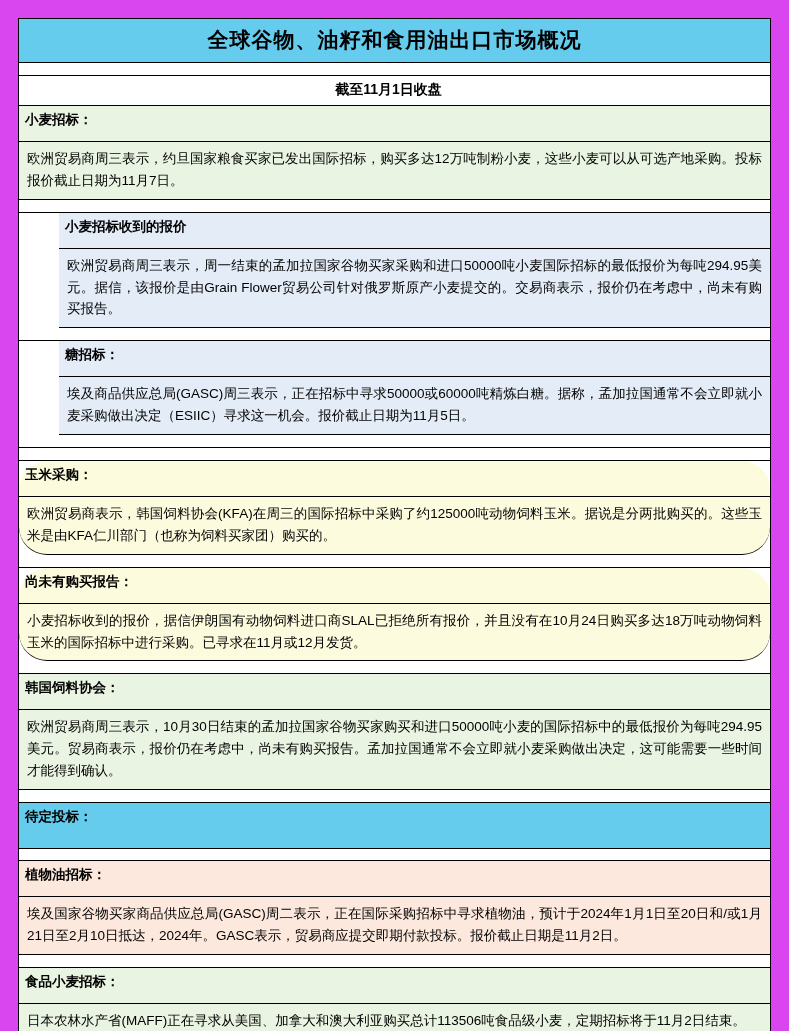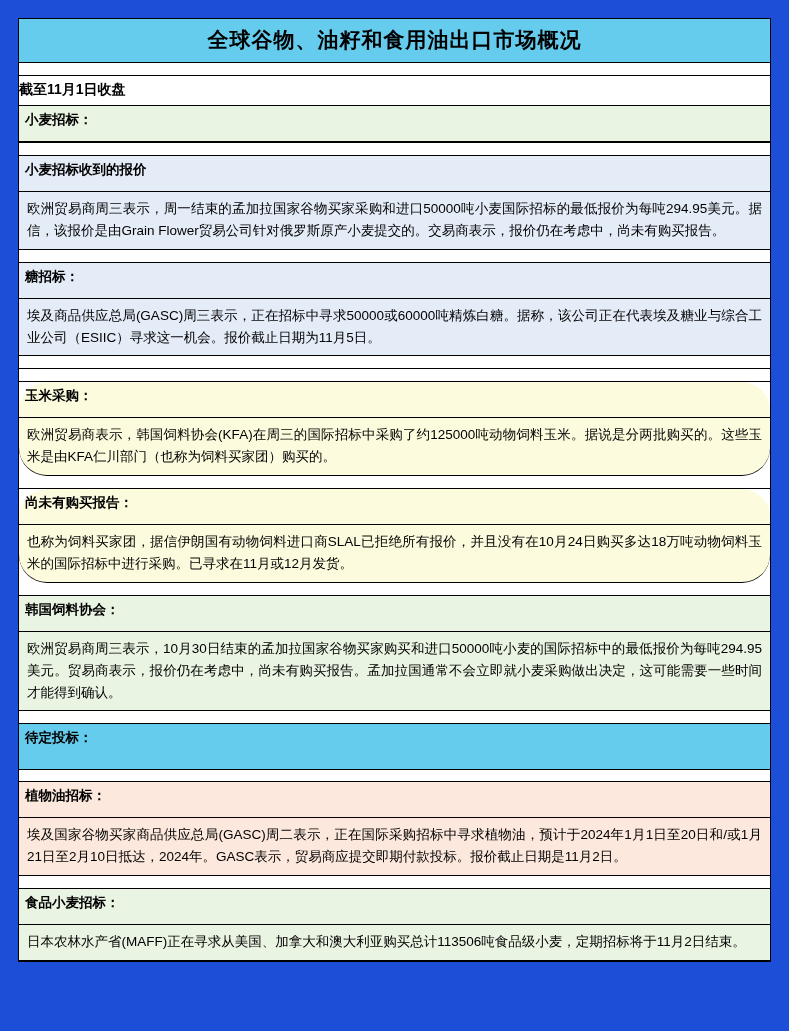--- a/index.html
+++ b/index.html
@@ -11,21 +11,21 @@
     width: 789px;
     height: 1031px;
     font-family: "Liberation Sans", sans-serif;
     color: #000;
   }
   .page {
     box-sizing: border-box;
     width: 789px;
     height: 1031px;
     padding: 18px 18px 18px 18px;
-    background: #1d4ed8;
+    background: #d946ef;
   }
   .sheet {
     box-sizing: border-box;
     width: 753px;
     border: 1px solid #000;
     background: #ffffff;
   }
   .row {
     box-sizing: border-box;
     border-bottom: 1px solid #000;
@@ -40,21 +40,21 @@
     font-weight: bold;
     letter-spacing: 1px;
     padding: 7px 0 8px 0;
     border-bottom: 1px solid #000;
   }
   .spacer-row {
     height: 13px;
     background: #ffffff;
   }
   .asof-row {
-    text-align: left;
+    text-align: center;
     font-size: 14px;
     font-weight: bold;
     padding: 5px 12px 6px 0;
     background: #ffffff;
   }
   .block {
     border-bottom: 1px solid #000;
   }
   .block-head {
     font-size: 13.5px;
@@ -62,21 +62,21 @@
     padding: 5px 6px 12px 6px;
     border-bottom: 1px solid #000;
   }
   .block-body {
     font-size: 13.5px;
     line-height: 1.62;
     padding: 6px 8px 7px 8px;
     text-align: justify;
   }
   .c-green  { background: #eaf4e2; }
-  .c-blue   { background: #e4ecf7; }
+  .c-blue   { background: #e4ecf7; margin-left: 40px; }
   .c-pink   { background: #fbe4ea; }
   .c-yellow { background: #fdfbdd; border-radius: 28px; }
   .c-orange { background: #fce8dc; }
   .pending-row {
     background: #66ccee;
     font-size: 13.5px;
     font-weight: bold;
     padding: 5px 6px 22px 6px;
     border-bottom: 1px solid #000;
   }
@@ -93,51 +93,52 @@
   <div class="sheet">
 
     <div class="title-row">全球谷物、油籽和食用油出口市场概况</div>
 
     <div class="row spacer-row"></div>
 
     <div class="row asof-row">截至11月1日收盘</div>
 
     <div class="block c-green">
       <div class="block-head">小麦招标：</div>
+      <div class="block-body">欧洲贸易商周三表示，约旦国家粮食买家已发出国际招标，购买多达12万吨制粉小麦，这些小麦可以从可选产地采购。投标报价截止日期为11月7日。</div>
     </div>
 
     <div class="row spacer-row"></div>
 
     <div class="block c-blue">
       <div class="block-head">小麦招标收到的报价</div>
       <div class="block-body">欧洲贸易商周三表示，周一结束的孟加拉国家谷物买家采购和进口50000吨小麦国际招标的最低报价为每吨294.95美元。据信，该报价是由Grain Flower贸易公司针对俄罗斯原产小麦提交的。交易商表示，报价仍在考虑中，尚未有购买报告。</div>
     </div>
 
     <div class="row spacer-row"></div>
 
     <div class="block c-blue">
       <div class="block-head">糖招标：</div>
-      <div class="block-body">埃及商品供应总局(GASC)周三表示，正在招标中寻求50000或60000吨精炼白糖。据称，该公司正在代表埃及糖业与综合工业公司（ESIIC）寻求这一机会。报价截止日期为11月5日。</div>
+      <div class="block-body">埃及商品供应总局(GASC)周三表示，正在招标中寻求50000或60000吨精炼白糖。据称，孟加拉国通常不会立即就小麦采购做出决定（ESIIC）寻求这一机会。报价截止日期为11月5日。</div>
     </div>
 
     <div class="row spacer-row"></div>
 
 
     <div class="row spacer-row"></div>
 
     <div class="block c-yellow">
       <div class="block-head">玉米采购：</div>
       <div class="block-body">欧洲贸易商表示，韩国饲料协会(KFA)在周三的国际招标中采购了约125000吨动物饲料玉米。据说是分两批购买的。这些玉米是由KFA仁川部门（也称为饲料买家团）购买的。</div>
     </div>
 
     <div class="row spacer-row"></div>
 
     <div class="block c-yellow">
       <div class="block-head">尚未有购买报告：</div>
-      <div class="block-body">也称为饲料买家团，据信伊朗国有动物饲料进口商SLAL已拒绝所有报价，并且没有在10月24日购买多达18万吨动物饲料玉米的国际招标中进行采购。已寻求在11月或12月发货。</div>
+      <div class="block-body">小麦招标收到的报价，据信伊朗国有动物饲料进口商SLAL已拒绝所有报价，并且没有在10月24日购买多达18万吨动物饲料玉米的国际招标中进行采购。已寻求在11月或12月发货。</div>
     </div>
 
     <div class="row spacer-row"></div>
 
     <div class="block c-green">
       <div class="block-head">韩国饲料协会：</div>
       <div class="block-body">欧洲贸易商周三表示，10月30日结束的孟加拉国家谷物买家购买和进口50000吨小麦的国际招标中的最低报价为每吨294.95美元。贸易商表示，报价仍在考虑中，尚未有购买报告。孟加拉国通常不会立即就小麦采购做出决定，这可能需要一些时间才能得到确认。</div>
     </div>
 
     <div class="row spacer-row"></div>

